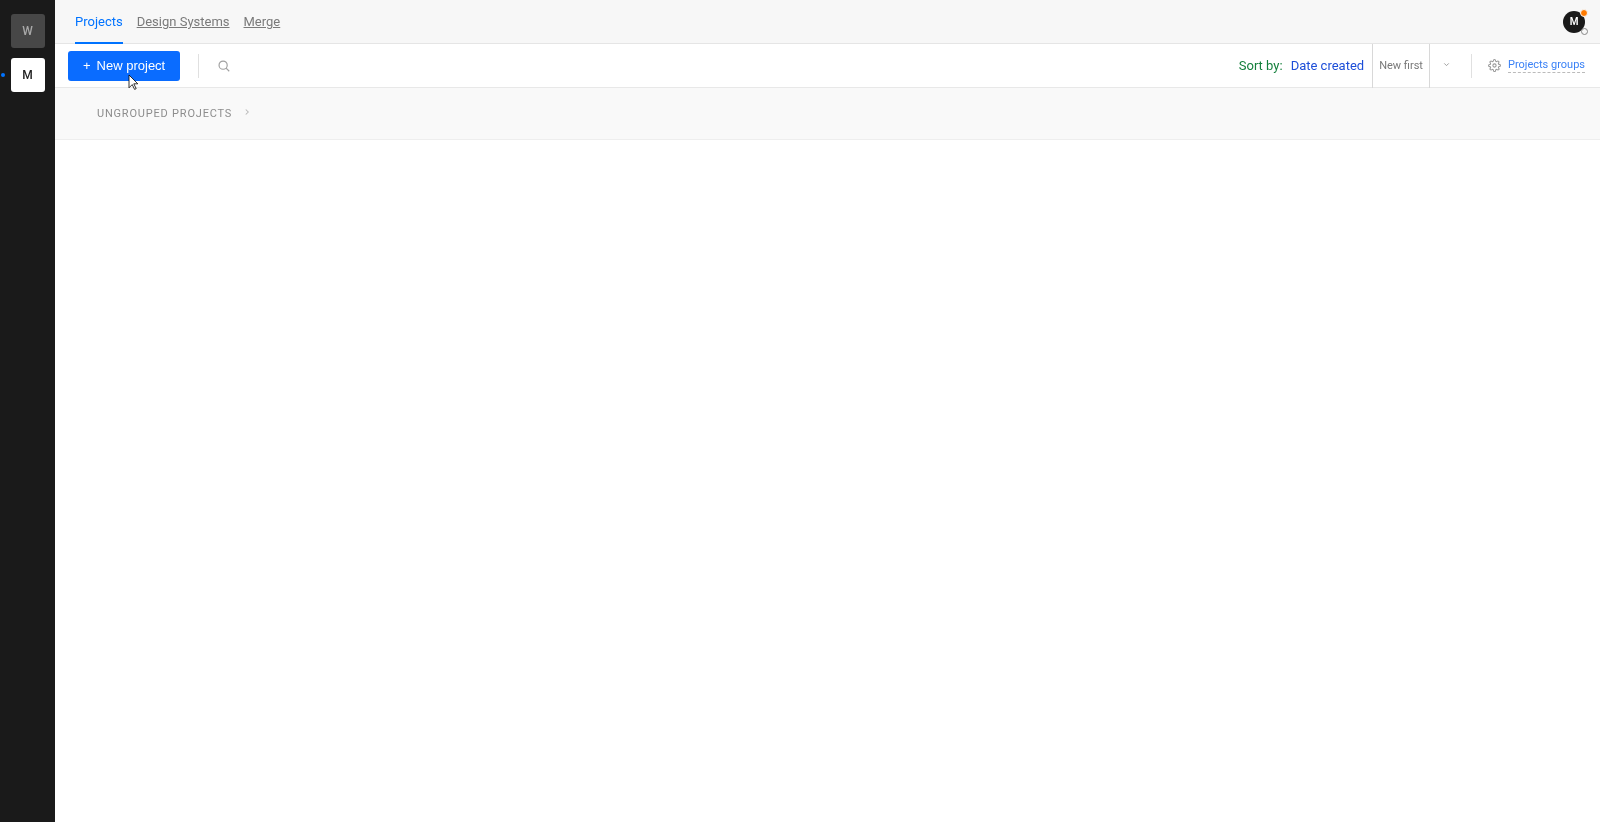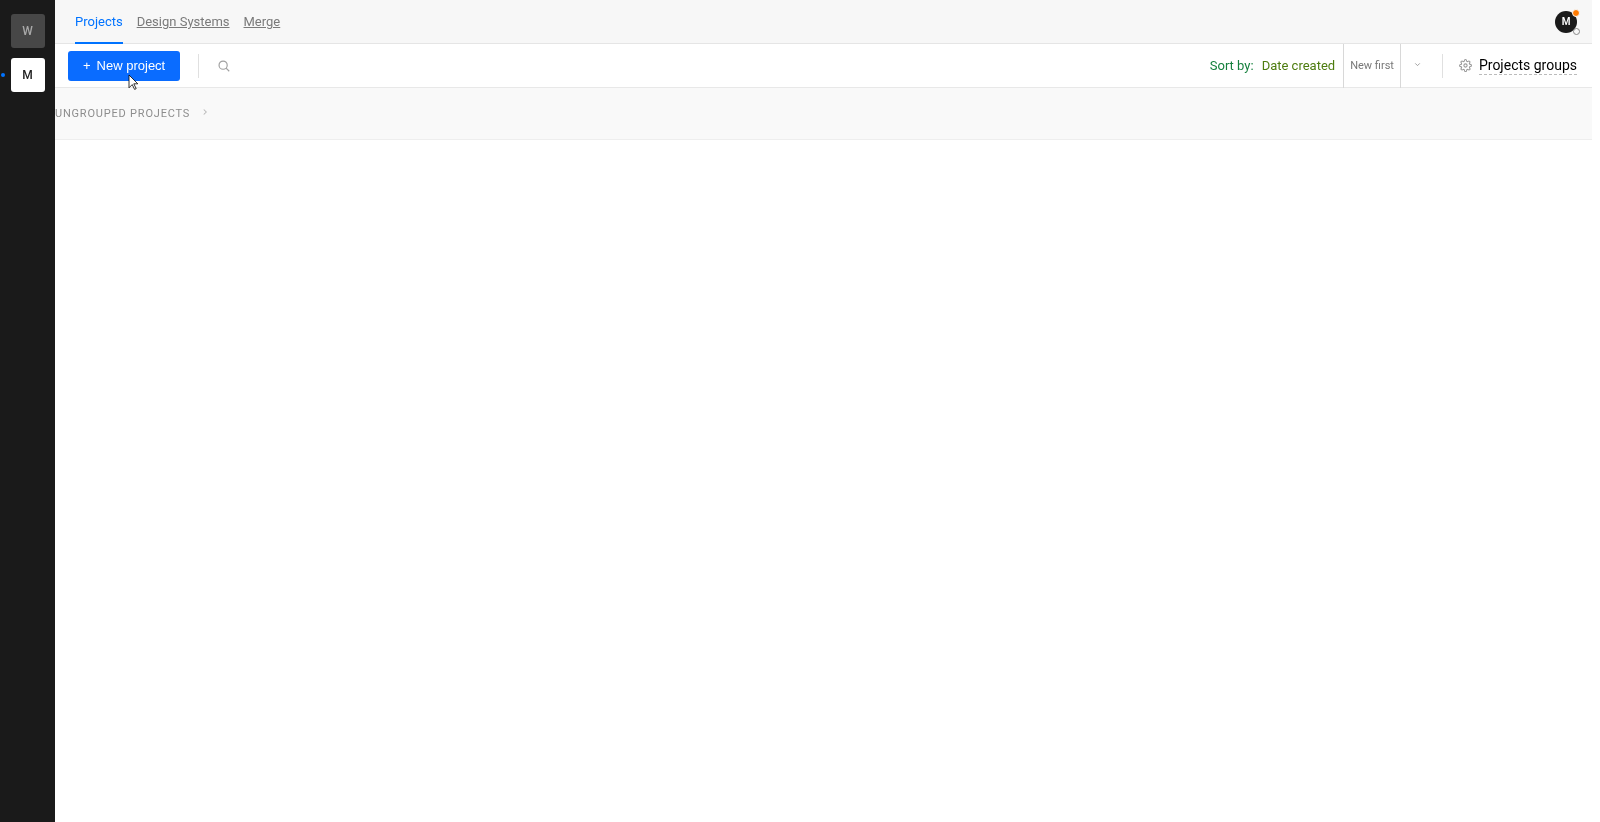--- a/index.html
+++ b/index.html
@@ -55,21 +55,21 @@
       transform: translateY(-50%);
       width: 4px;
       height: 4px;
       border-radius: 50%;
       background: #0073ff;
     }
     .main {
       position: absolute;
       left: 55px;
       top: 0;
-      right: 8px;
+      right: 0;
       height: 100%;
       display: flex;
       flex-direction: column;
     }
     .top-nav {
       height: 44px;
       background: #f7f7f7;
       border-bottom: 1px solid #e5e5e5;
       display: flex;
       align-items: center;
@@ -189,21 +189,21 @@
       display: flex;
       align-items: center;
       font-size: 13px;
       color: #9a9a9a;
       gap: 8px;
     }
     .sort-label {
       color: #15803d;
     }
     .sort-type {
-      color: #4d7c0f;
+      color: #1d4ed8;
     }
     .sort-badge {
       border: 1px solid #d8d8d8;
       border-radius: 3px;
       padding: 19px 6px;
       font-size: 11px;
       color: #787878;
     }
     .sort-chevron {
       color: #9a9a9a;
@@ -222,34 +222,35 @@
       align-items: center;
       gap: 7px;
       margin-right: 15px;
       cursor: pointer;
     }
     .gear-icon {
       color: #9a9a9a;
       display: flex;
     }
     .projects-groups-link {
-      color: #000000;
-      font-size: 14px;
+      color: #3b82f6;
+      font-size: 11px;
       border-bottom: 1px dashed #bbb;
       padding-bottom: 1px;
     }
     .content {
       flex: 1;
       overflow: auto;
       background: #fff;
     }
     .section-header {
       height: 52px;
       display: flex;
       align-items: center;
+      padding-left: 42px;
       font-size: 11px;
       letter-spacing: 0.8px;
       color: #8d8d8d;
       cursor: pointer;
       gap: 10px;
     }
     .section-header.ungrouped {
       background: #f9f9f9;
       border-bottom: 1px solid #eee;
     }

